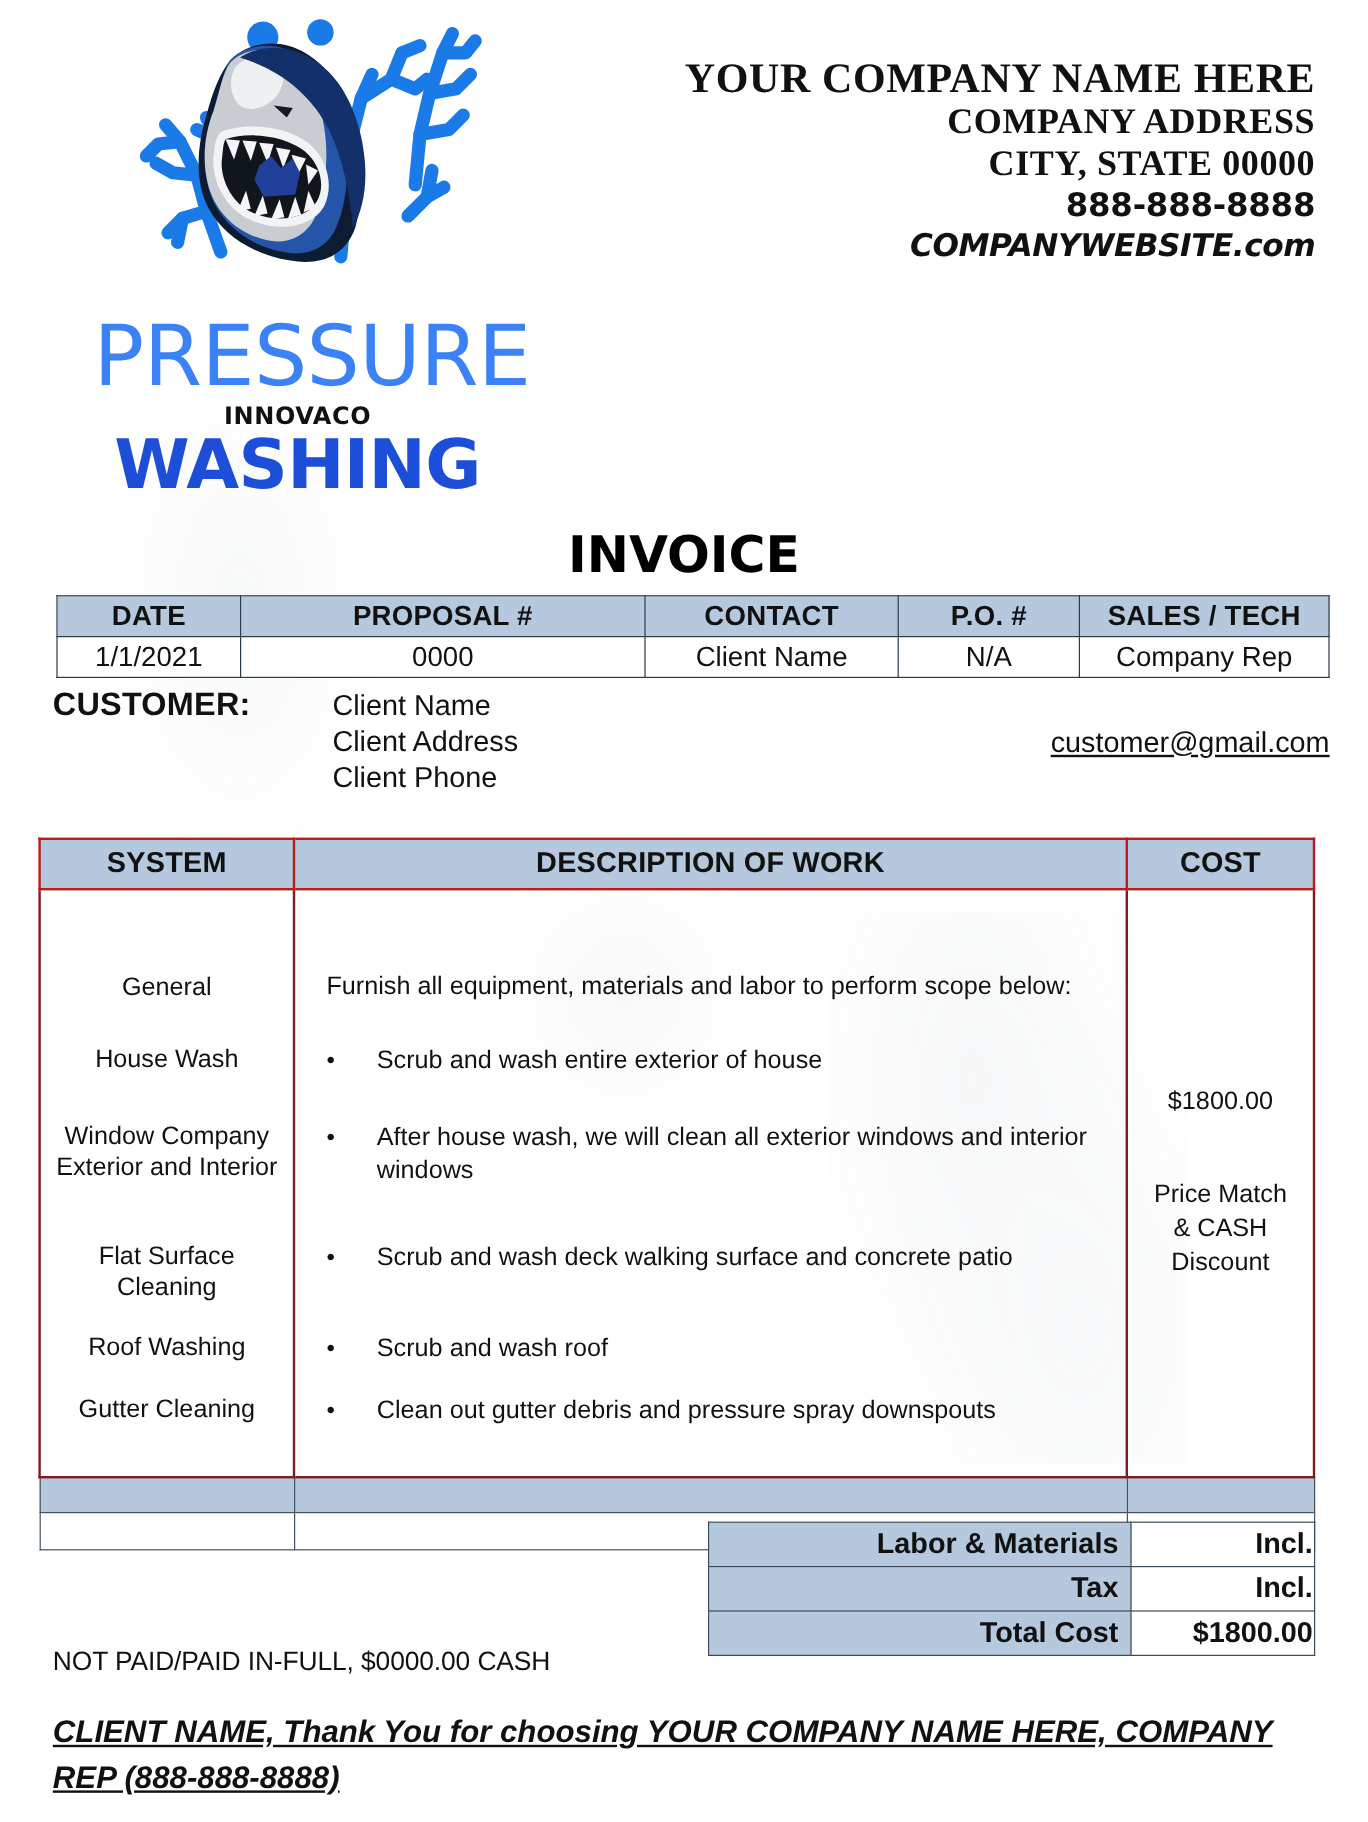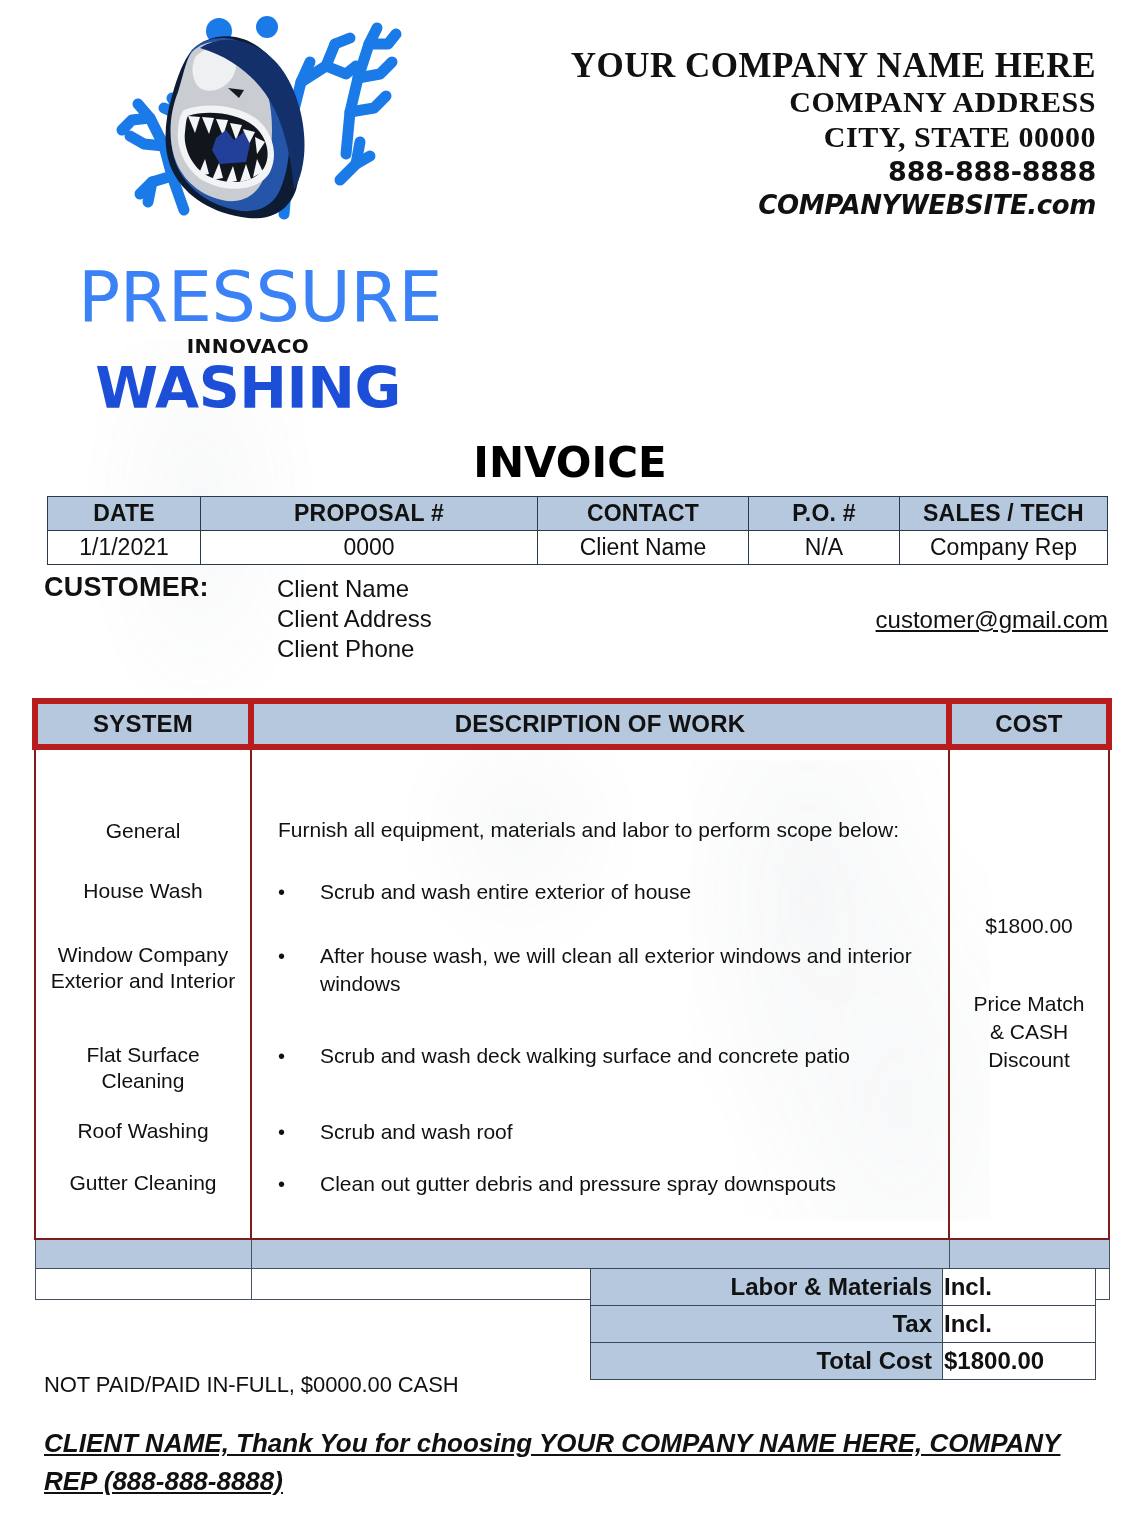--- a/index.html
+++ b/index.html
@@ -55,21 +55,21 @@
   .info-tbl tbody td{background:#fff;font-weight:normal;}
 
   
   .cust-label{position:absolute;left:44px;top:572px;font-weight:bold;font-size:27px;letter-spacing:.2px;}
   .cust-lines{position:absolute;left:277px;top:574px;font-size:24px;line-height:30px;}
   .cust-email{position:absolute;right:32px;top:574px;font-size:24px;text-decoration:underline;margin-top:32px;}
 
   
   .work-tbl{left:32px;top:698px;width:1050px;}
   .work-tbl td{border:2px solid #7f1d1d;vertical-align:top;}
-  .work-tbl .hd td{background:#b6c8de;border:6px solid #b91c1c;text-align:center;
+  .work-tbl .hd td{background:#b6c8de;border:2px solid #b91c1c;text-align:center;
     font-weight:bold;font-size:24px;height:38px;vertical-align:middle;letter-spacing:.2px;}
   .c-sys{width:208px;}
   .c-desc{width:690px;}
   .c-cost{width:152px;margin-left:44px;}
 
   .work-body{position:relative;height:488px;padding:0;}
   .cell-inner{position:relative;height:100%;}
 
   .sys-item{position:absolute;width:100%;text-align:center;font-size:21px;line-height:26px;}
   .desc-item{position:absolute;font-size:21px;line-height:28px;}
@@ -77,21 +77,21 @@
   .desc-text{display:block;margin-left:42px;}
   .cost-item{position:absolute;width:100%;text-align:center;font-size:21px;line-height:28px;}
 
   .filler-blue td{background:#b6c8de;height:26px;border:1px solid #44535f;}
   .filler-white td{background:#fff;height:28px;border:1px solid #44535f;}
 
   
   .tot-tbl{left:590px;top:1268px;width:492px;}
   .tot-tbl td{border:1px solid #3b4a59;height:34px;font-size:24px;font-weight:bold;}
   .tot-label{background:#b6c8de;text-align:right;padding-right:10px;width:340px;}
-  .tot-value{background:#fff;text-align:left;width:150px;}
+  .tot-value{background:#fff;text-align:right;width:150px;}
 
   
   .paid-note{position:absolute;left:44px;top:1372px;font-size:22px;letter-spacing:-.1px;}
   .thankyou{position:absolute;left:44px;top:1424px;width:1030px;
     font-size:26px;font-style:italic;font-weight:bold;line-height:38px;text-decoration:underline;}
 </style>
 </head>
 <body>
 
 <div class="page">

